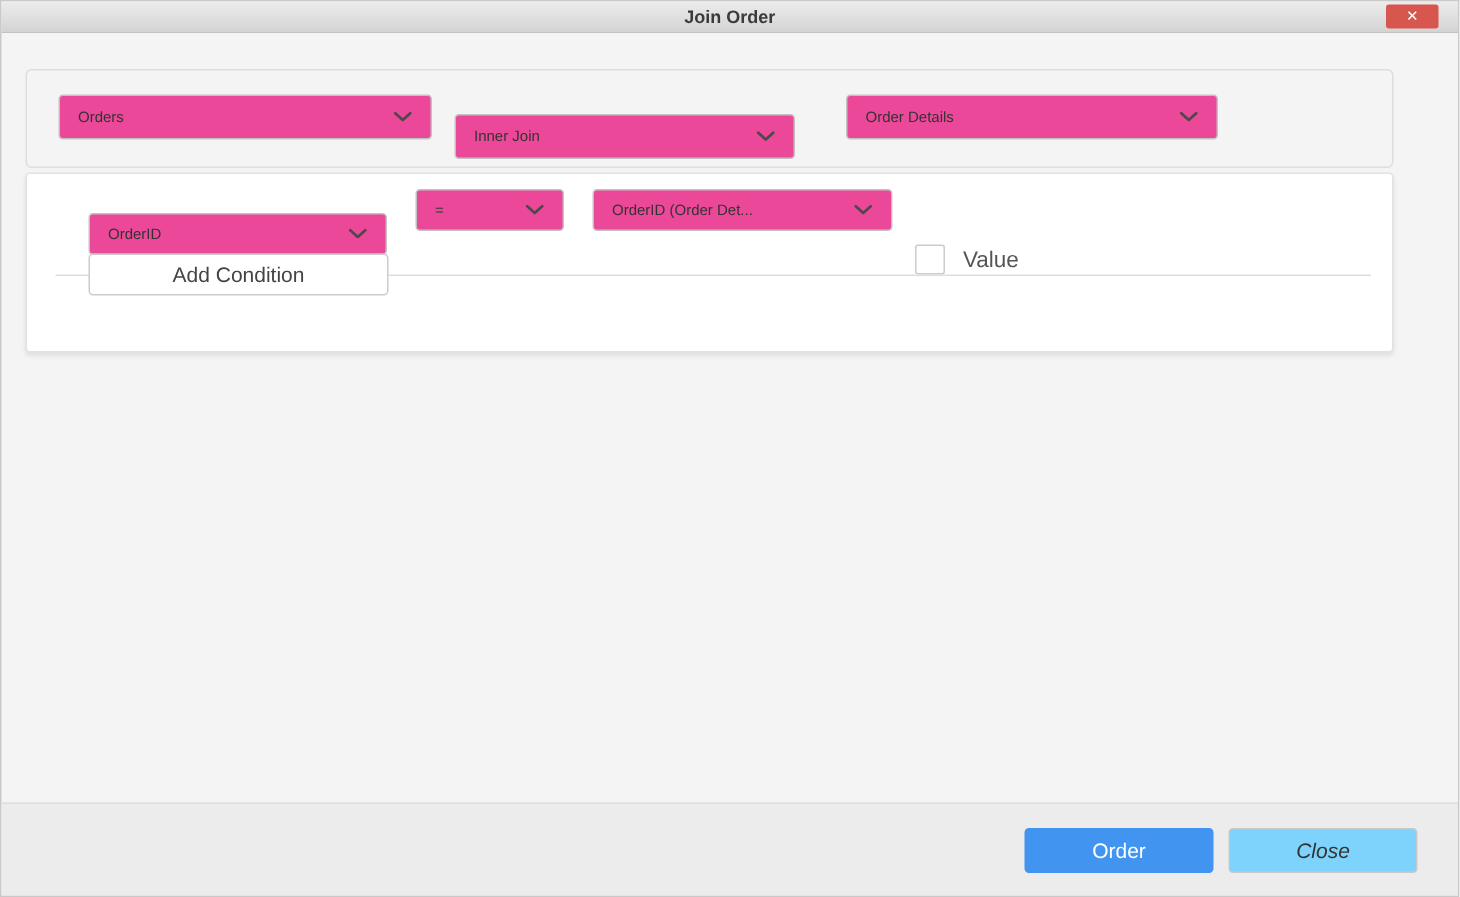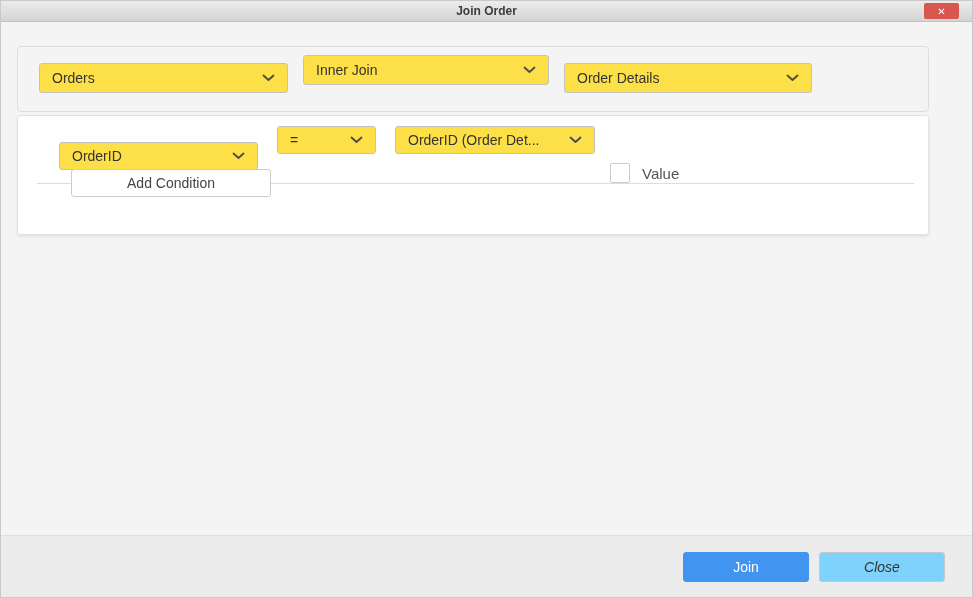--- a/index.html
+++ b/index.html
@@ -45,31 +45,31 @@
   .condition-panel {
     position: absolute; left: 16px; top: 114px;
     width: 912px; height: 120px;
     background: #fff;
     border: 1px solid #e2e2e2; border-radius: 3px;
     box-shadow: 0 2px 3px rgba(0,0,0,0.08);
   }
   
   .dropdown {
     position: absolute;
-    background: #fde047;
+    background: #ec4899;
     border: 1px solid #c2c2c2; border-radius: 3px;
     display: flex; align-items: center; justify-content: space-between;
     padding: 0 12px 0 12px;
-    font-size: 14px; color: #333;
+    font-size: 10px; color: #333;
     cursor: pointer;
     white-space: nowrap; overflow: hidden;
   }
   .dropdown .chev { flex: 0 0 auto; margin-left: 8px; display: flex; }
   .dd-orders      { left: 21px;  top: 16px; width: 249px; height: 30px; }
-  .dd-jointype    { left: 285px; top: 8px; width: 246px; height: 30px; }
+  .dd-jointype    { left: 285px; top: 29px; width: 227px; height: 30px; }
   .dd-righttable  { left: 546px; top: 16px; width: 248px; height: 30px; text-align: right; }
   .dd-leftfield   { left: 41px;  top: 10px; width: 199px; height: 28px; margin-top: 16px; }
   .dd-operator    { left: 259px; top: 10px; width: 99px;  height: 28px; }
   .dd-rightfield  { left: 377px; top: 10px; width: 200px; height: 28px; }
   
   .value-group {
     position: absolute; left: 592px; top: 14px;
     display: flex; align-items: center; margin-top: 33px;
   }
   .checkbox {
@@ -83,21 +83,20 @@
     position: absolute; left: 19px; top: 67px;
     width: 877px; height: 1px; background: #ddd;
   }
   .add-condition-btn {
     position: absolute; left: 41px; top: 53px;
     width: 200px; height: 28px;
     background: #fff; border: 1px solid #ccc; border-radius: 3px;
     font-size: 14px; color: #444; cursor: pointer;
     font-family: "Liberation Sans", sans-serif;
     z-index: 2;
-    margin-left: 12px;
   }
   
   .footer {
     position: absolute; left: 0; right: 0; bottom: 0; height: 62px;
     background: #ececec;
     border-top: 1px solid #dedede;
   }
   .btn {
     position: absolute; top: 16px;
     width: 126px; height: 30px;
@@ -189,17 +188,17 @@
       <div class="checkbox"></div>
       <span class="value-label">Value</span>
     </div>
 
     <div class="divider-line"></div>
     <button class="add-condition-btn">Add Condition</button>
 
   </div>
 
   <div class="footer">
-    <button class="btn merge-btn">Join</button>
+    <button class="btn merge-btn">Order</button>
     <button class="btn close-dialog-btn">Close</button>
   </div>
 
 </div>
 
 </body></html>

